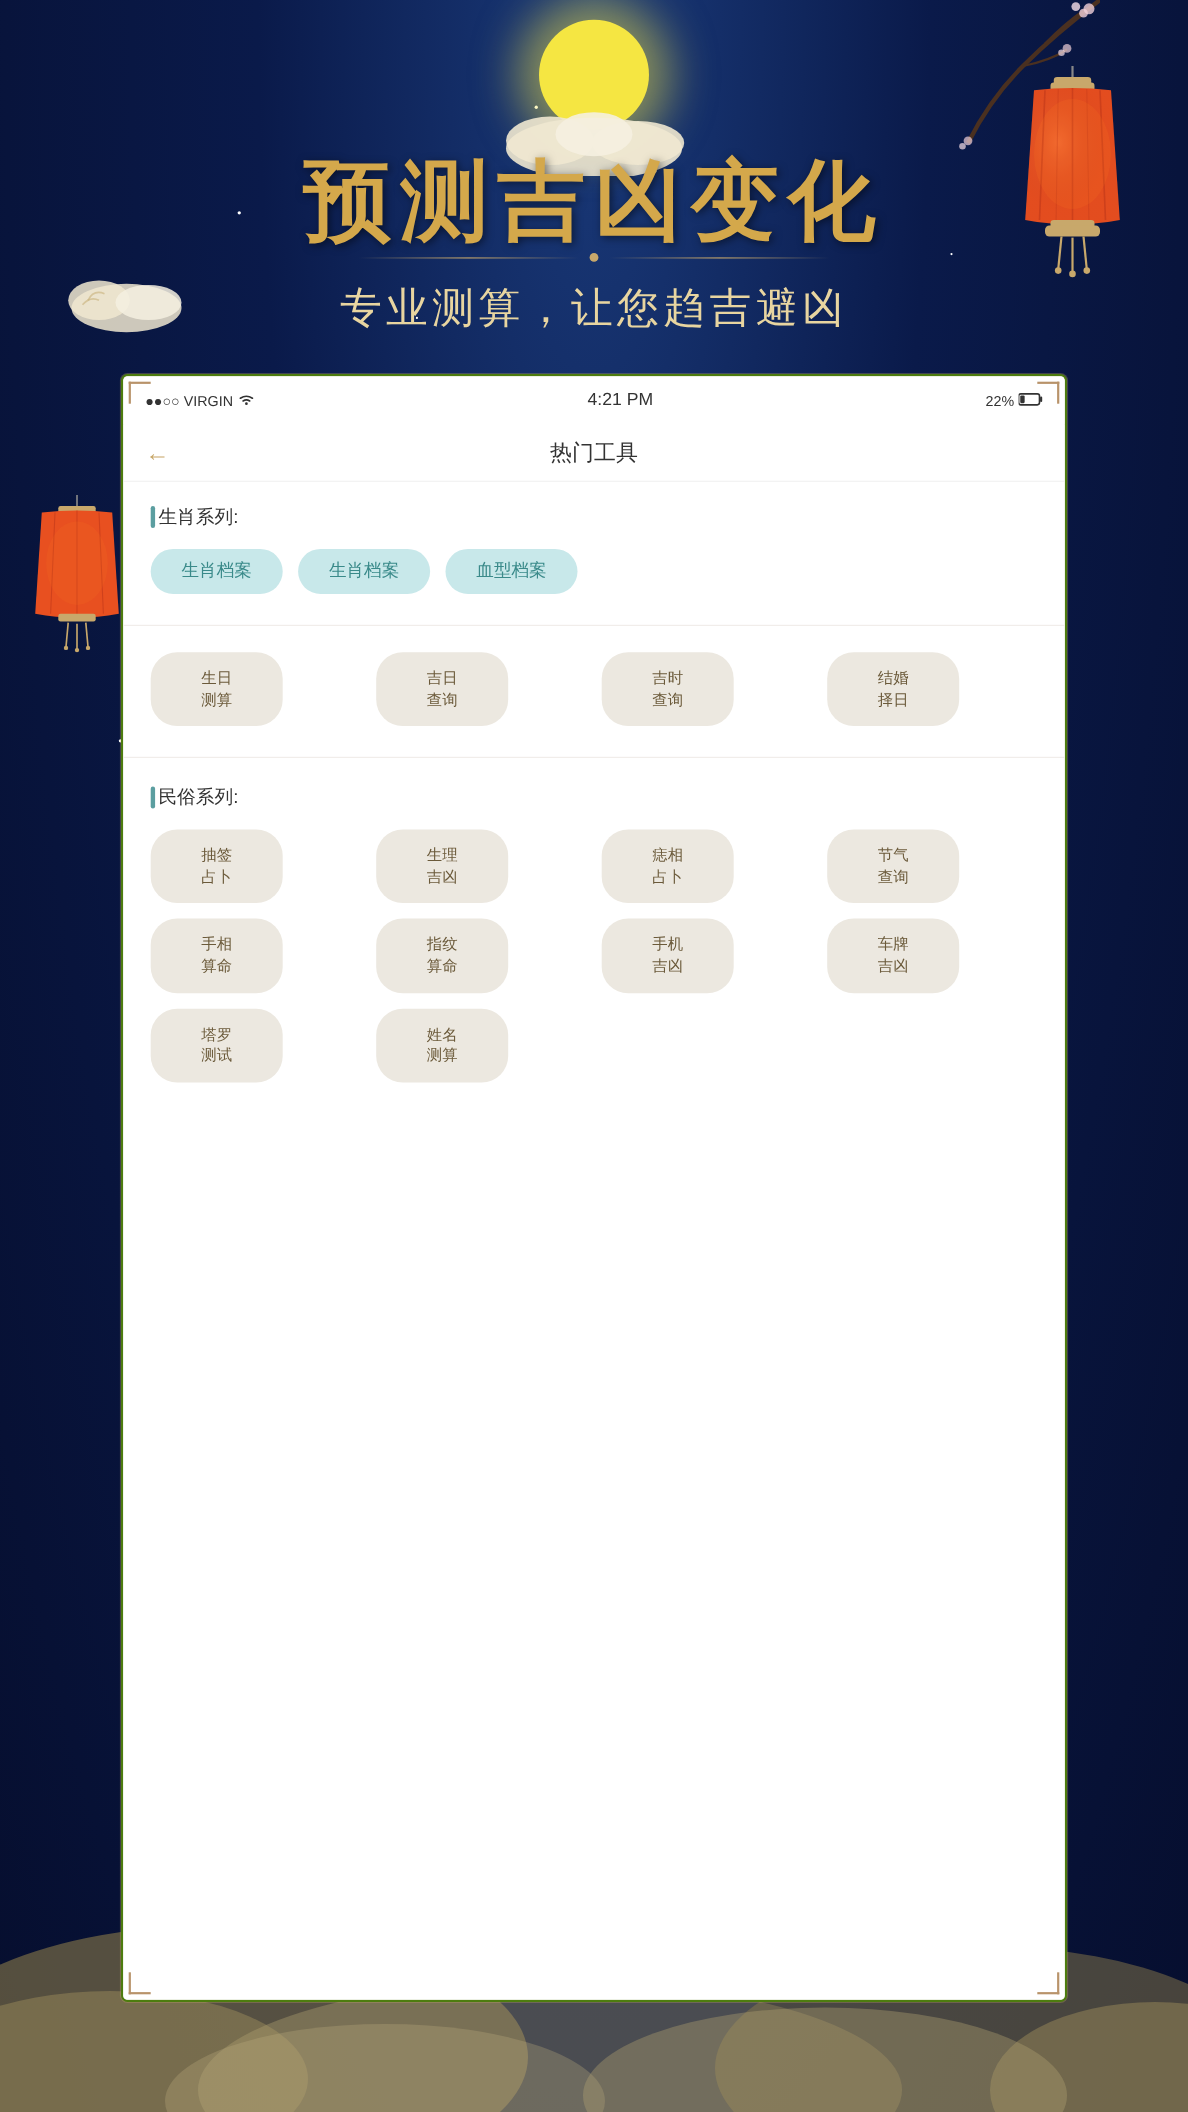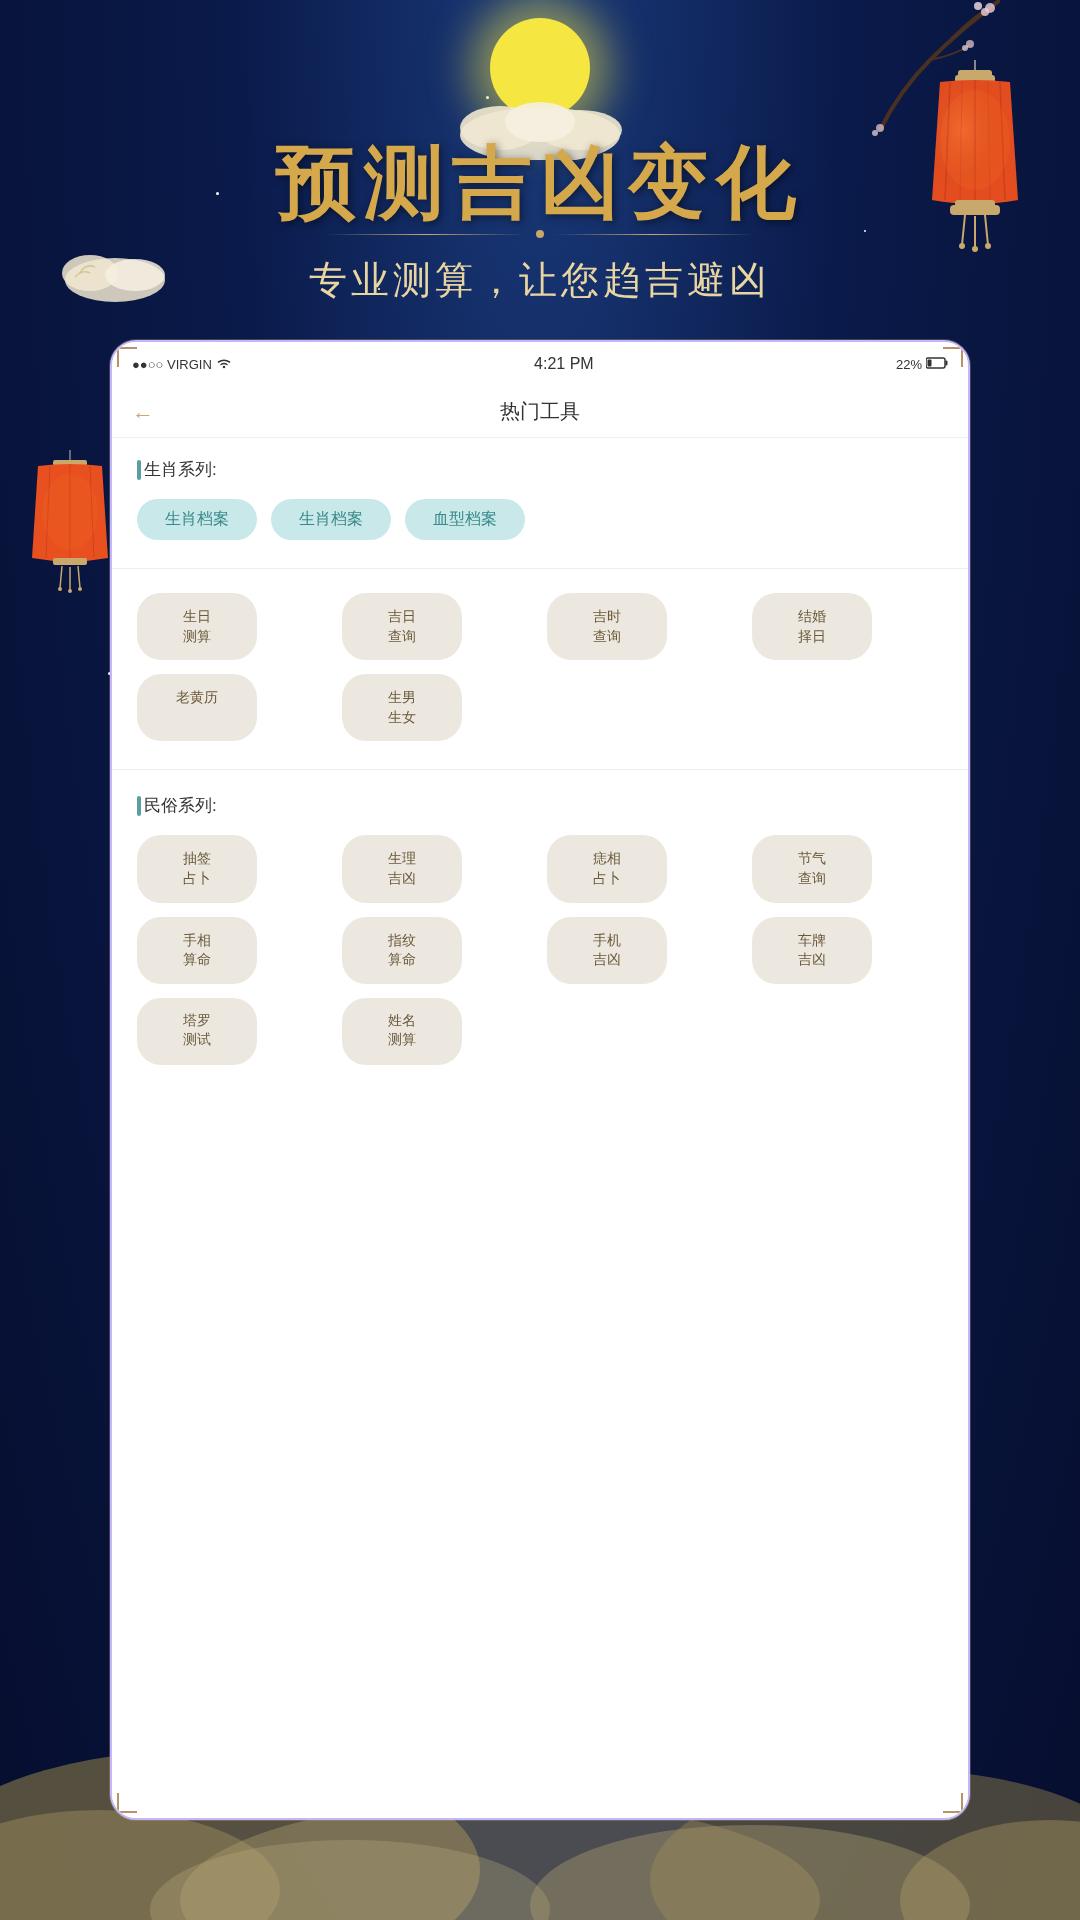--- a/index.html
+++ b/index.html
@@ -162,22 +162,22 @@
 
     
     .phone-frame {
       position: absolute;
       top: 340px;
       left: 110px;
       right: 110px;
       bottom: 100px;
       z-index: 10;
       background: white;
-      border-radius: 26px;
-      border: 2px solid #c4b5fd;
+      border-radius: 6px;
+      border: 2px solid #4d7c0f;
       box-shadow: 0 0 0 1px rgba(200, 168, 107, 0.3), inset 0 0 0 1px rgba(200,168,107,0.1);
       overflow: hidden;
     }
 
     
     .corner {
       position: absolute;
       width: 20px;
       height: 20px;
       border-color: #b8936a;
@@ -474,26 +474,20 @@
 
     <div class="separator"></div>
 
     <div class="section">
       <div class="grid-4">
         <div class="oval-beige">生日<br>测算</div>
         <div class="oval-beige">吉日<br>查询</div>
         <div class="oval-beige">吉时<br>查询</div>
         <div class="oval-beige">结婚<br>择日</div>
       </div>
-      <div style="display:grid;grid-template-columns:repeat(4,1fr);gap:14px;">
-        <div class="oval-beige">老黄历</div>
-        <div class="oval-beige">生男<br>生女</div>
-        <div style="width:110px;"></div>
-        <div style="width:110px;"></div>
-      </div>
     </div>
 
     <div class="separator"></div>
 
     <div class="section">
       <div class="section-title">
         <div class="section-bar"></div>
         <span>民俗系列:</span>
       </div>
       <div class="grid-4">
@@ -501,21 +495,21 @@
         <div class="oval-beige">生理<br>吉凶</div>
         <div class="oval-beige">痣相<br>占卜</div>
         <div class="oval-beige">节气<br>查询</div>
       </div>
       <div class="grid-4">
         <div class="oval-beige">手相<br>算命</div>
         <div class="oval-beige">指纹<br>算命</div>
         <div class="oval-beige">手机<br>吉凶</div>
         <div class="oval-beige">车牌<br>吉凶</div>
       </div>
-      <div style="display:grid;grid-template-columns:repeat(4,1fr);gap:14px;font-family:Liberation Mono, monospace;">
+      <div style="display:grid;grid-template-columns:repeat(4,1fr);gap:14px;">
         <div class="oval-beige">塔罗<br>测试</div>
         <div class="oval-beige">姓名<br>测算</div>
         <div style="width:110px;"></div>
         <div style="width:110px;"></div>
       </div>
     </div>
 
   </div>
 </div>
 

